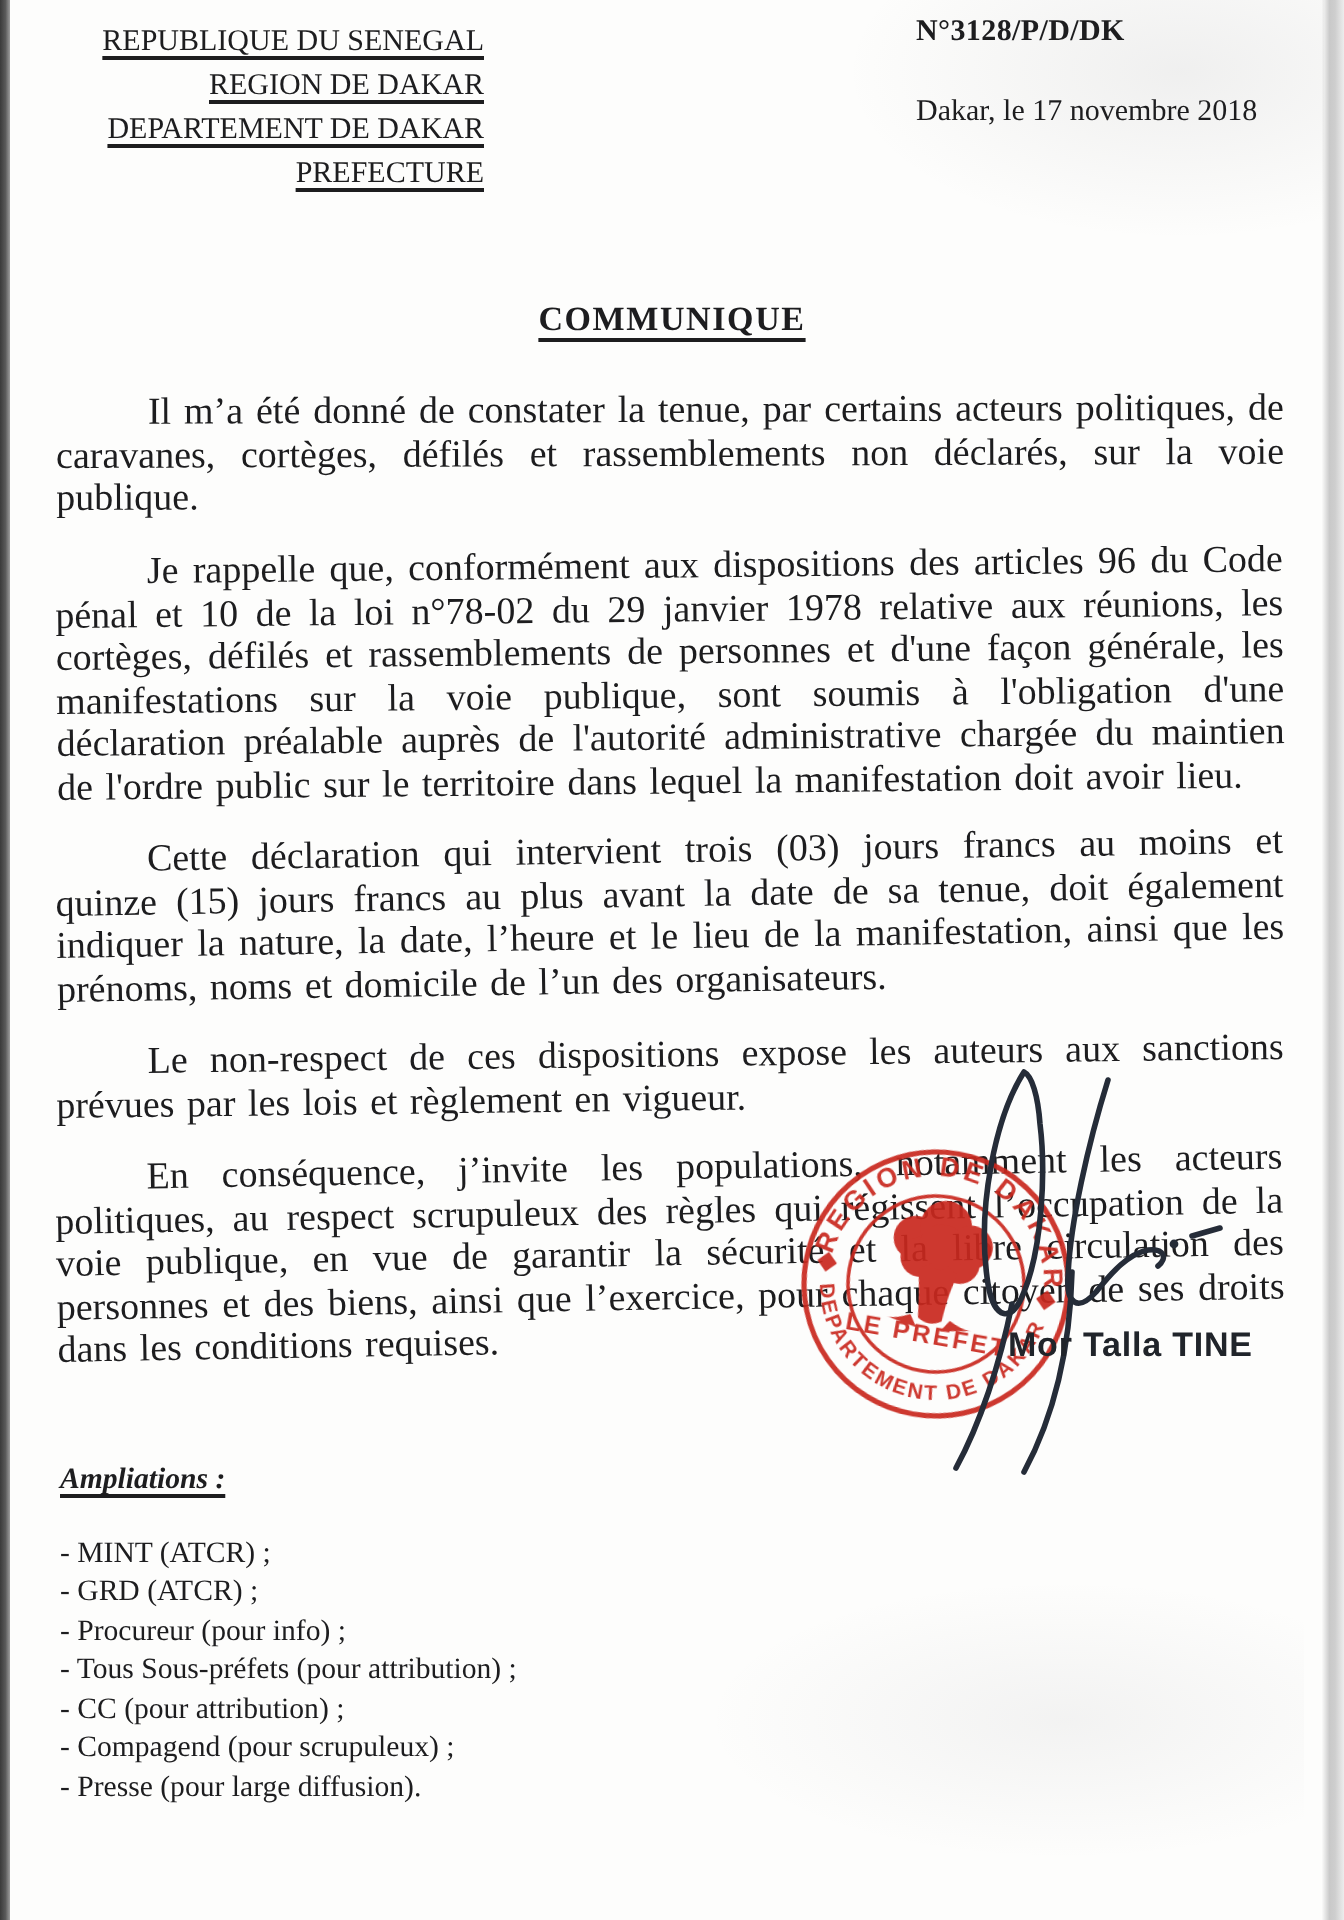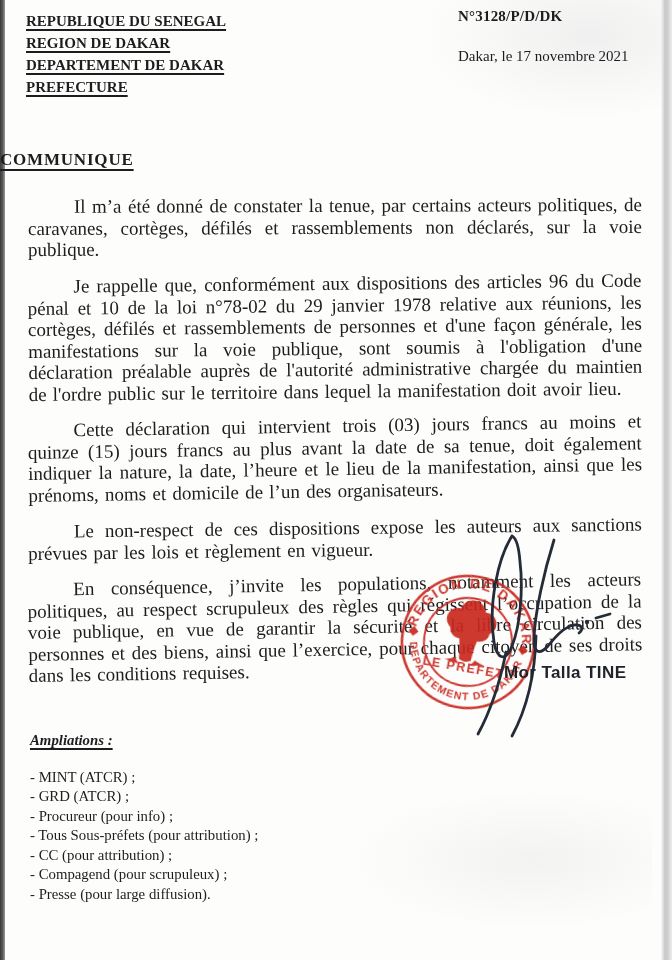--- a/index.html
+++ b/index.html
@@ -30,30 +30,30 @@
     background:radial-gradient(ellipse at 70% 30%,rgba(120,120,125,0.10),rgba(0,0,0,0) 70%);
     pointer-events:none;
   }
   .scan-shade-b{
     position:absolute;right:20px;bottom:30px;width:300px;height:140px;
     background:radial-gradient(ellipse at 60% 50%,rgba(120,120,125,0.08),rgba(0,0,0,0) 70%);
     pointer-events:none;
   }
   .letterhead{
     position:absolute;left:26px;top:10px;width:216px;
-    text-align:left;font-weight:bold;font-size:15px;line-height:22px;
+    text-align:right;font-weight:normal;font-size:15px;line-height:22px;
   }
   .letterhead .lh-line{
     text-decoration:underline;text-decoration-thickness:1.5px;text-underline-offset:3px;
   }
   .ref-block{position:absolute;left:458px;top:8px;font-size:15px;}
   .ref-number{font-weight:bold;letter-spacing:0.2px;font-family:Liberation Serif, serif;}
   .dateline{position:absolute;left:458px;top:48px;font-size:15px;}
   .doc-title{
-    position:absolute;left:0;top:150px;width:100%;text-align:left;
+    position:absolute;left:0;top:150px;width:100%;text-align:center;
     font-size:17px;font-weight:bold;letter-spacing:0.8px;
   }
   .doc-title span{
     text-decoration:underline;text-decoration-thickness:1.8px;text-underline-offset:4px;
   }
   .body-text{
     position:absolute;left:28px;top:196px;width:614px;
     font-size:19px;line-height:21.5px;text-align:justify;word-spacing:1.5px;
   }
   .body-text p{text-indent:46px;margin-bottom:15px;transform-origin:0 50%;}
@@ -94,21 +94,21 @@
 <div class="letterhead">
   <div class="lh-line">REPUBLIQUE DU SENEGAL</div>
   <div class="lh-line">REGION DE DAKAR</div>
   <div class="lh-line">DEPARTEMENT DE DAKAR</div>
   <div class="lh-line">PREFECTURE</div>
 </div>
 
 <div class="ref-block">
   <span class="ref-number">N°3128/P/D/DK</span>
 </div>
-<div class="dateline">Dakar, le 17 novembre 2021</div>
+<div class="dateline">Dakar, le 17 novembre 2018</div>
 
 <div class="doc-title">
   <span>COMMUNIQUE</span>
 </div>
 
 <div class="body-text">
   <p class="sk1">Il m’a été donné de constater la tenue, par certains acteurs politiques, de caravanes, cortèges, défilés et rassemblements non déclarés, sur la voie publique.</p>
   <p class="sk2">Je rappelle que, conformément aux dispositions des articles 96 du Code pénal et 10 de la loi n°78-02 du 29 janvier 1978 relative aux réunions, les cortèges, défilés et rassemblements de personnes et d'une façon générale, les manifestations sur la voie publique, sont soumis à l'obligation d'une déclaration préalable auprès de l'autorité administrative chargée du maintien de l'ordre public sur le territoire dans lequel la manifestation doit avoir lieu.</p>
   <p class="sk3">Cette déclaration qui intervient trois (03) jours francs au moins et quinze (15) jours francs au plus avant la date de sa tenue, doit également indiquer la nature, la date, l’heure et le lieu de la manifestation, ainsi que les prénoms, noms et domicile de l’un des organisateurs.</p>
   <p class="sk4">Le non-respect de ces dispositions expose les auteurs aux sanctions prévues par les lois et règlement en vigueur.</p>

